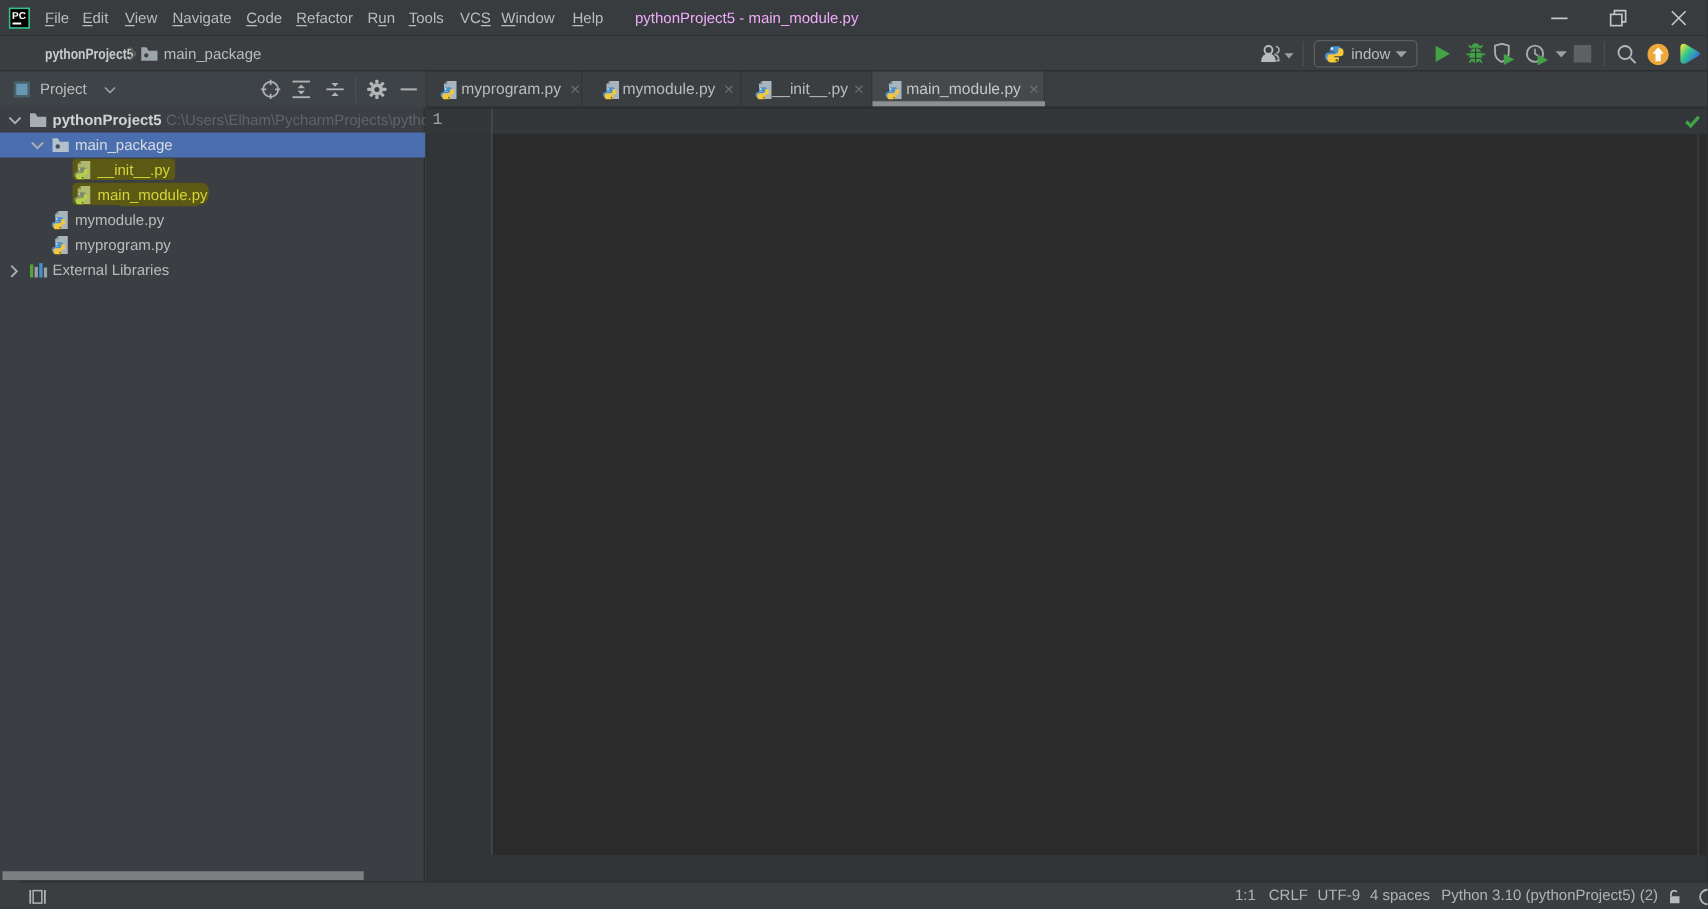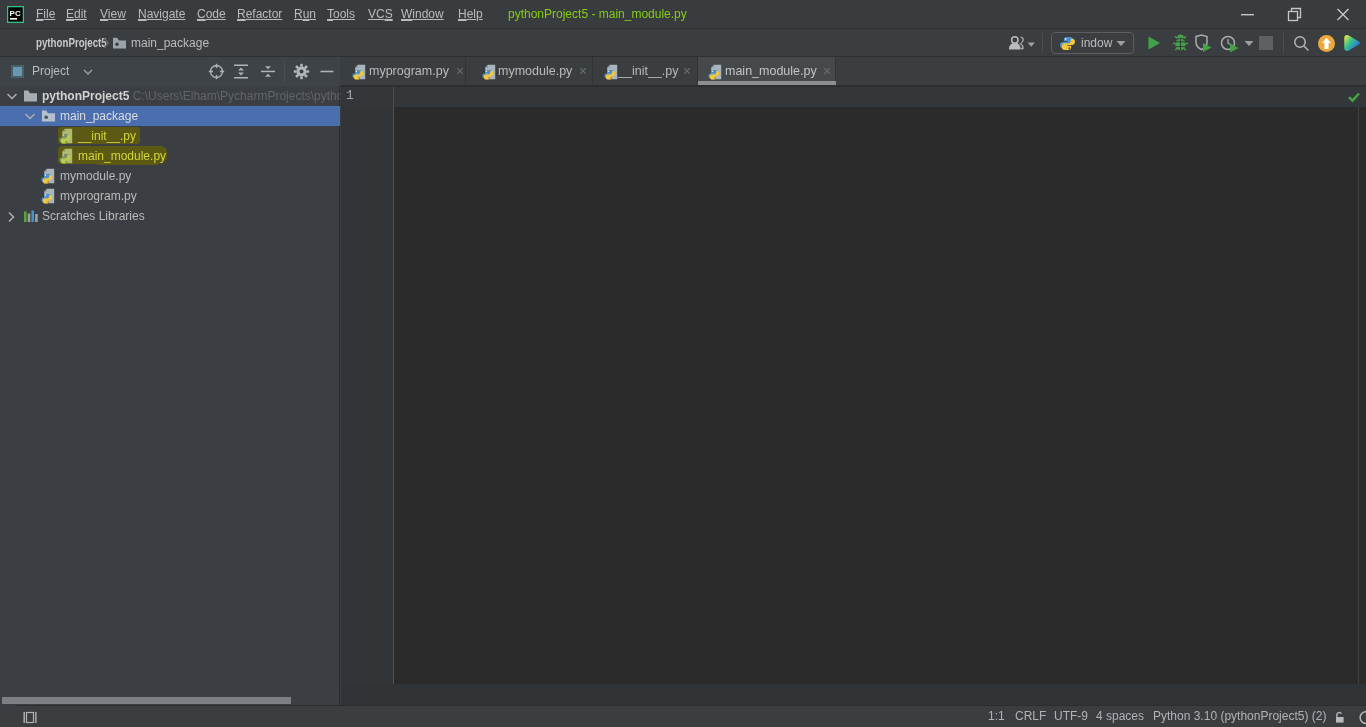--- a/index.html
+++ b/index.html
@@ -3,23 +3,23 @@
 <meta charset="utf-8">
 <style>
 * { margin:0; padding:0; box-sizing:border-box; }
 html,body { width:1366px; height:727px; overflow:hidden; }
 body { position:relative; background:#3b3e41; font-family:"Liberation Sans",sans-serif; font-size:12px; color:#bbbbbb; }
 .abs { position:absolute; }
 
 #titlebar { position:absolute; left:0; top:0; width:1366px; height:29px; background:#393c3e; border-bottom:0; }
 #tbline { position:absolute; left:0; top:28px; width:1366px; height:1px; background:#303234; }
 #hline57 { position:absolute; left:0; top:56px; width:1366px; height:1px; background:#2d2f31; z-index:5; }
-#menu span.mi { position:absolute; top:0; height:29px; line-height:29px;text-decoration:underline; }
+#menu span.mi { position:absolute; top:0; height:29px; line-height:29px; }
 #menu u { text-decoration:underline; text-underline-offset:2px; }
-#wintitle { position:absolute; left:508px; top:0; height:29px; line-height:29px; color:#84cc16; }
+#wintitle { position:absolute; left:508px; top:0; height:29px; line-height:29px; color:#f0abfc; }
 
 #navbar { position:absolute; left:0; top:29px; width:1366px; height:28px; background:#3b3e41; }
 #crumbs { position:absolute; left:36px; top:0; height:28px; line-height:28px; }
 
 #panel { position:absolute; left:0; top:57px; width:340px; height:648px; background:#3b3e42; border-right:1px solid #2a2c2e;padding-left:48px; }
 #panelhead { position:absolute; left:0; top:0; width:340px; height:29px; background:#3e4347; }
 .tree-row { position:absolute; left:0; width:340px; height:20px; line-height:20px; white-space:nowrap; overflow:hidden; }
 .ticon { position:absolute; top:2px; }
 .tlabel { position:absolute; top:0; }
 
@@ -290,21 +290,21 @@
       </svg>
     <span class="tlabel" style="left:60px">myprogram.py</span>
   </div>
   <div class="tree-row" style="top:149px">
     <svg class="ticon" style="left:6px;top:5px" width="9" height="12">
         <use href="#chevright"></use>
       </svg>
     <svg class="ticon" style="left:23px" width="16" height="16" viewBox="0 0 16 16">
         <use href="#extlib"></use>
       </svg>
-    <span class="tlabel" style="left:42px">Scratches Libraries</span>
+    <span class="tlabel" style="left:42px">External Libraries</span>
   </div>
 
   <div class="abs" style="left:2px;top:640px;width:289px;height:7px;background:#7d8082"></div>
 </div>
 
 <div id="editor">
   <div id="gutter"></div>
   <div id="caretline"></div>
   <div id="gutline"></div>
   <div id="gutnum">1</div>

